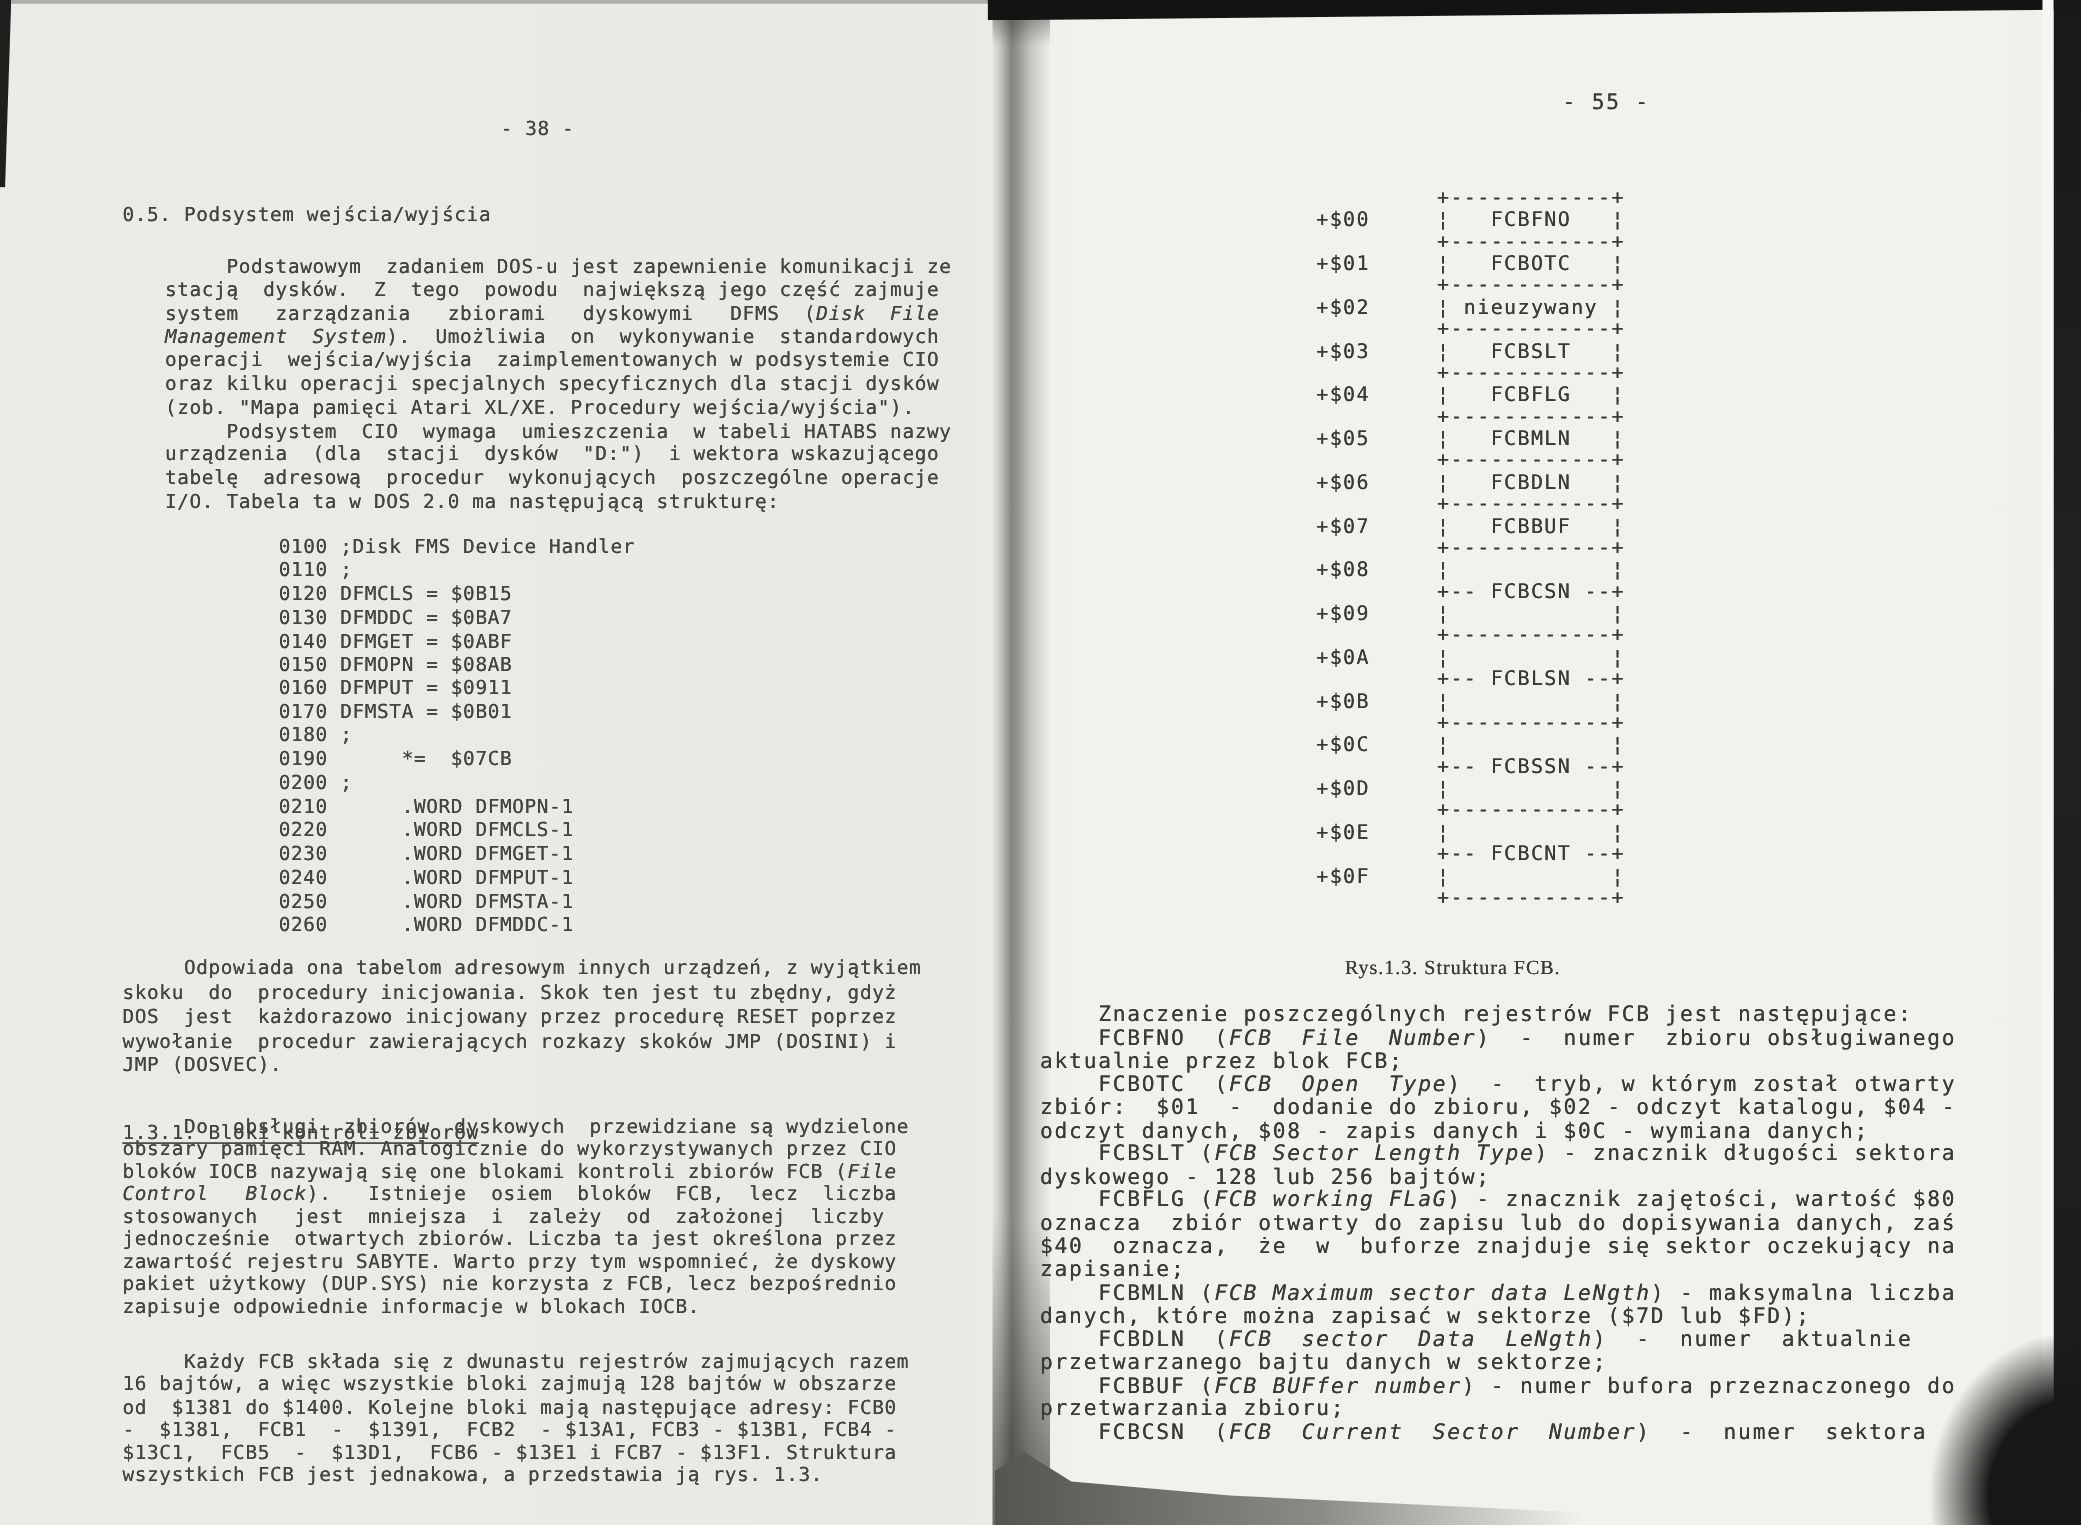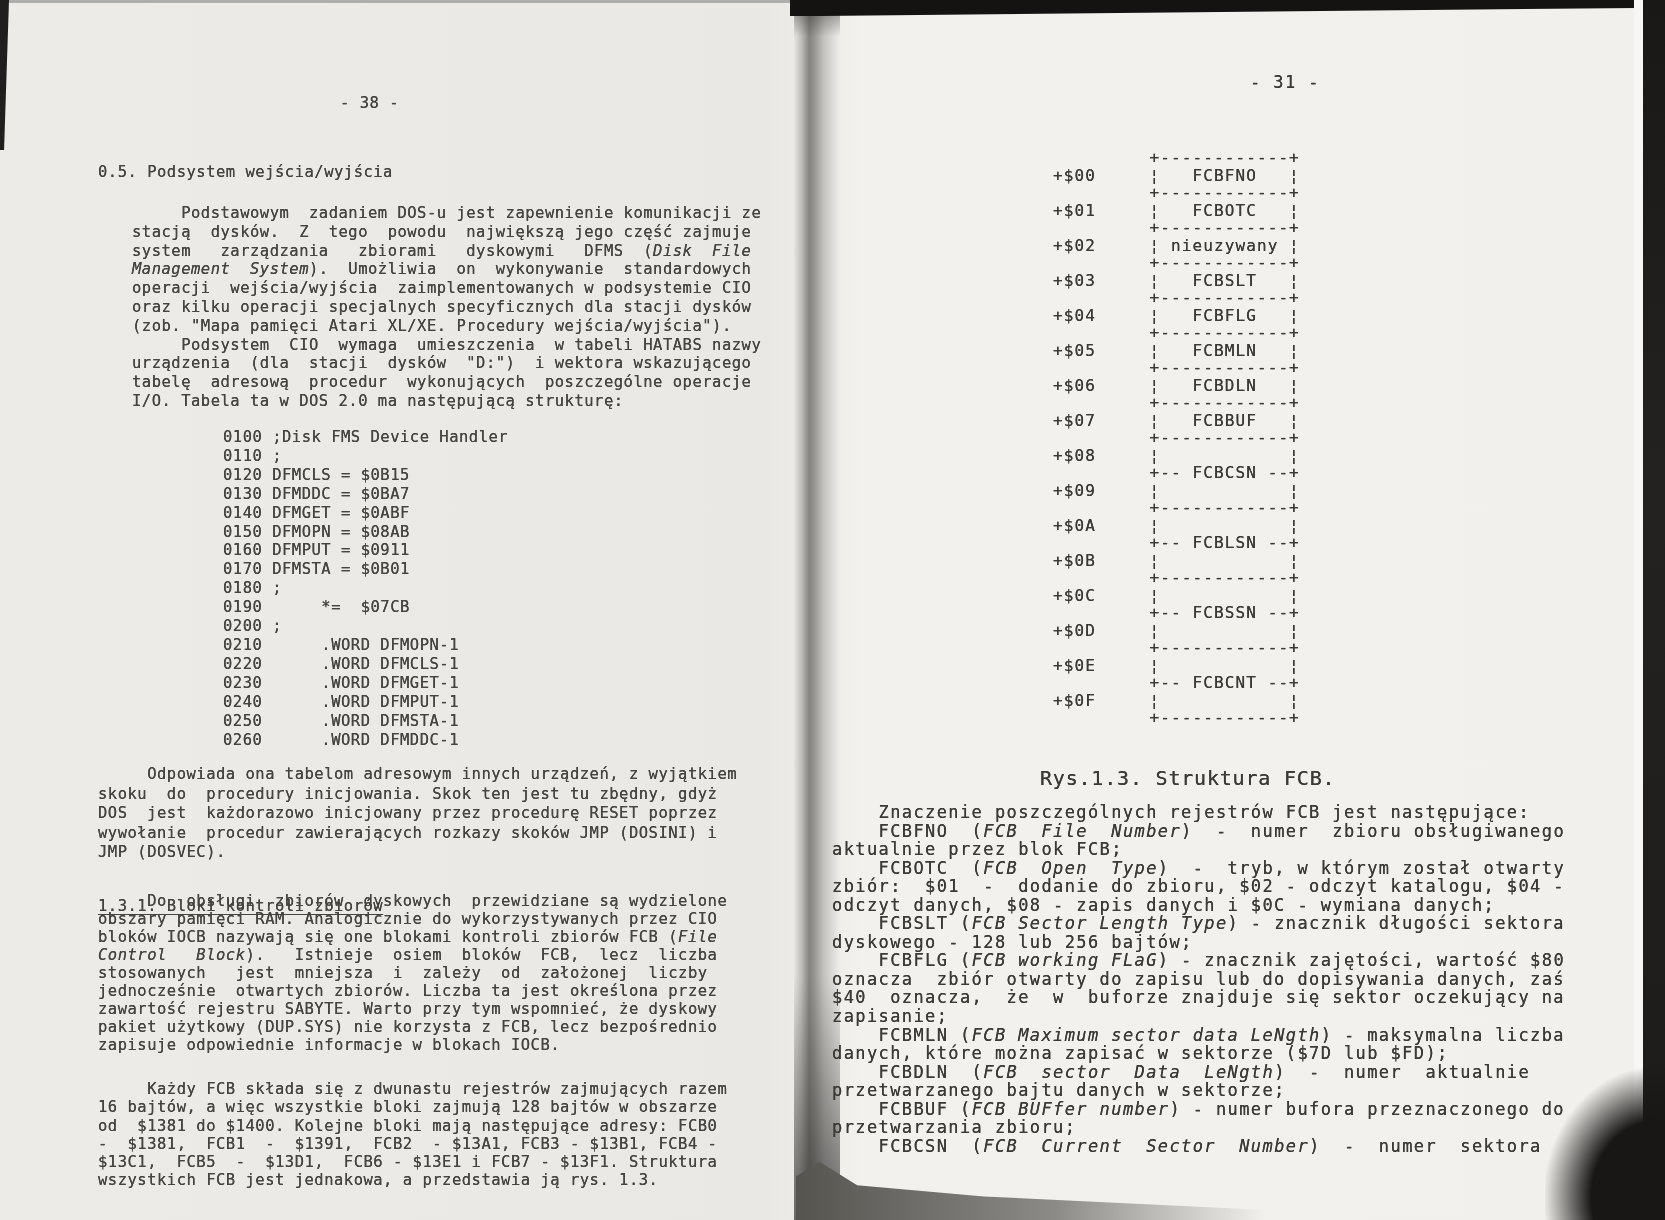--- a/index.html
+++ b/index.html
@@ -7,34 +7,34 @@
     position:relative; width:1665px; height:1220px; overflow:hidden;
     background:linear-gradient(90deg,#ecebe8 0%,#e9e8e5 46%,#f2f1ee 52%,#f1f0ed 100%);
     font-family:"DejaVu Sans Mono","Liberation Mono",monospace;
   }
   .mono { position:absolute; white-space:pre; color:#454440; text-shadow:0 0 0.4px #454440; }
   .ln { white-space:pre; }
   em { font-style:italic; }
 
   
   .lp { font-size:15.5px; letter-spacing:0.5px; }
-  .pn38   { left:340px; top:94px;  width:180px; }
+  .pn38   { left:340px; top:94px;  width:180px; text-align:center; }
   .head1  { left:98px;  top:163px; }
   .para1  { left:98px;  top:204px; line-height:18.8px;margin-left:34px; }
   .listing{ left:223px; top:428px; line-height:18.9px; }
   .para2  { left:98px;  top:765px; line-height:19.5px; }
   .head2  { left:98px;  top:897px; text-decoration:underline; text-underline-offset:3px; }
   .para3  { left:98px;  top:892px; line-height:18px; }
   .para4  { left:98px;  top:1080px; line-height:18.3px; }
 
   
   .rp { font-size:17px; letter-spacing:1.4px; color:#3b3a36; text-shadow:0 0 0.5px #3b3a36; }
   .pn39   { left:1195px; top:72px; width:180px; text-align:center; }
   .diagram{ left:1053px; top:149px; font-size:16px; letter-spacing:1.1px; line-height:17.5px; }
-  .caption{ left:1040px; top:766px; font-size:20px; letter-spacing:0.8px; }
+  .caption{ left:1076px; top:766px; font-size:16px; letter-spacing:0.8px;font-family:Liberation Serif, serif; }
   .rbody  { left:832px;  top:803px; line-height:18.55px; }
 
   
   .art { position:absolute; }
   .top-hairline { left:0; top:0; width:795px; height:3px; background:#aeaeac; }
   .left-sliver  { left:0; top:0; width:9px; height:150px; background:#211f1d;
                   clip-path:polygon(0 0,100% 0,45% 100%,0 100%); }
   .top-band-right { left:790px; top:0; width:875px; height:16px; background:#141311;
                   clip-path:polygon(0 0,100% 0,100% 48%,3.5% 100%,0 100%); }
   .gutter { left:794px; top:0; width:46px; height:1220px;
@@ -69,19 +69,19 @@
     <div class="mono lp head1">0.5. Podsystem wejścia/wyjścia</div>
     <div class="mono lp para1"><div class="ln">     Podstawowym  zadaniem DOS-u jest zapewnienie komunikacji ze</div><div class="ln">stacją  dysków.  Z  tego  powodu  największą jego część zajmuje</div><div class="ln">system   zarządzania   zbiorami   dyskowymi   DFMS  (<em>Disk  File</em></div><div class="ln"><em>Management  System</em>).  Umożliwia  on  wykonywanie  standardowych</div><div class="ln">operacji  wejścia/wyjścia  zaimplementowanych w podsystemie CIO</div><div class="ln">oraz kilku operacji specjalnych specyficznych dla stacji dysków</div><div class="ln">(zob. "Mapa pamięci Atari XL/XE. Procedury wejścia/wyjścia").</div><div class="ln">     Podsystem  CIO  wymaga  umieszczenia  w tabeli HATABS nazwy</div><div class="ln">urządzenia  (dla  stacji  dysków  "D:")  i wektora wskazującego</div><div class="ln">tabelę  adresową  procedur  wykonujących  poszczególne operacje</div><div class="ln">I/O. Tabela ta w DOS 2.0 ma następującą strukturę:</div></div>
     <div class="mono lp listing"><div class="ln">0100 ;Disk FMS Device Handler</div><div class="ln">0110 ;</div><div class="ln">0120 DFMCLS = $0B15</div><div class="ln">0130 DFMDDC = $0BA7</div><div class="ln">0140 DFMGET = $0ABF</div><div class="ln">0150 DFMOPN = $08AB</div><div class="ln">0160 DFMPUT = $0911</div><div class="ln">0170 DFMSTA = $0B01</div><div class="ln">0180 ;</div><div class="ln">0190      *=  $07CB</div><div class="ln">0200 ;</div><div class="ln">0210      .WORD DFMOPN-1</div><div class="ln">0220      .WORD DFMCLS-1</div><div class="ln">0230      .WORD DFMGET-1</div><div class="ln">0240      .WORD DFMPUT-1</div><div class="ln">0250      .WORD DFMSTA-1</div><div class="ln">0260      .WORD DFMDDC-1</div></div>
     <div class="mono lp para2"><div class="ln">     Odpowiada ona tabelom adresowym innych urządzeń, z wyjątkiem</div><div class="ln">skoku  do  procedury inicjowania. Skok ten jest tu zbędny, gdyż</div><div class="ln">DOS  jest  każdorazowo inicjowany przez procedurę RESET poprzez</div><div class="ln">wywołanie  procedur zawierających rozkazy skoków JMP (DOSINI) i</div><div class="ln">JMP (DOSVEC).</div></div>
     <div class="mono lp head2">1.3.1. Bloki kontroli zbiorów</div>
     <div class="mono lp para3"><div class="ln">     Do  obsługi  zbiorów  dyskowych  przewidziane są wydzielone</div><div class="ln">obszary pamięci RAM. Analogicznie do wykorzystywanych przez CIO</div><div class="ln">bloków IOCB nazywają się one blokami kontroli zbiorów FCB (<em>File</em></div><div class="ln"><em>Control   Block</em>).   Istnieje  osiem  bloków  FCB,  lecz  liczba</div><div class="ln">stosowanych   jest  mniejsza  i  zależy  od  założonej  liczby</div><div class="ln">jednocześnie  otwartych zbiorów. Liczba ta jest określona przez</div><div class="ln">zawartość rejestru SABYTE. Warto przy tym wspomnieć, że dyskowy</div><div class="ln">pakiet użytkowy (DUP.SYS) nie korzysta z FCB, lecz bezpośrednio</div><div class="ln">zapisuje odpowiednie informacje w blokach IOCB.</div></div>
     <div class="mono lp para4"><div class="ln">     Każdy FCB składa się z dwunastu rejestrów zajmujących razem</div><div class="ln">16 bajtów, a więc wszystkie bloki zajmują 128 bajtów w obszarze</div><div class="ln">od  $1381 do $1400. Kolejne bloki mają następujące adresy: FCB0</div><div class="ln">-  $1381,  FCB1  -  $1391,  FCB2  - $13A1, FCB3 - $13B1, FCB4 -</div><div class="ln">$13C1,  FCB5  -  $13D1,  FCB6 - $13E1 i FCB7 - $13F1. Struktura</div><div class="ln">wszystkich FCB jest jednakowa, a przedstawia ją rys. 1.3.</div></div>
   </div>
 
   <div>
-    <div class="mono rp pn39">- 31 -</div>
+    <div class="mono rp pn39">- 55 -</div>
     <div class="mono rp diagram"><div class="ln">         +------------+</div><div class="ln">+$00     ¦   FCBFNO   ¦</div><div class="ln">         +------------+</div><div class="ln">+$01     ¦   FCBOTC   ¦</div><div class="ln">         +------------+</div><div class="ln">+$02     ¦ nieuzywany ¦</div><div class="ln">         +------------+</div><div class="ln">+$03     ¦   FCBSLT   ¦</div><div class="ln">         +------------+</div><div class="ln">+$04     ¦   FCBFLG   ¦</div><div class="ln">         +------------+</div><div class="ln">+$05     ¦   FCBMLN   ¦</div><div class="ln">         +------------+</div><div class="ln">+$06     ¦   FCBDLN   ¦</div><div class="ln">         +------------+</div><div class="ln">+$07     ¦   FCBBUF   ¦</div><div class="ln">         +------------+</div><div class="ln">+$08     ¦            ¦</div><div class="ln">         +-- FCBCSN --+</div><div class="ln">+$09     ¦            ¦</div><div class="ln">         +------------+</div><div class="ln">+$0A     ¦            ¦</div><div class="ln">         +-- FCBLSN --+</div><div class="ln">+$0B     ¦            ¦</div><div class="ln">         +------------+</div><div class="ln">+$0C     ¦            ¦</div><div class="ln">         +-- FCBSSN --+</div><div class="ln">+$0D     ¦            ¦</div><div class="ln">         +------------+</div><div class="ln">+$0E     ¦            ¦</div><div class="ln">         +-- FCBCNT --+</div><div class="ln">+$0F     ¦            ¦</div><div class="ln">         +------------+</div></div>
     <div class="mono rp caption">Rys.1.3. Struktura FCB.</div>
     <div class="mono rp rbody"><div class="ln">    Znaczenie poszczególnych rejestrów FCB jest następujące:</div><div class="ln">    FCBFNO  (<em>FCB  File  Number</em>)  -  numer  zbioru obsługiwanego</div><div class="ln">aktualnie przez blok FCB;</div><div class="ln">    FCBOTC  (<em>FCB  Open  Type</em>)  -  tryb, w którym został otwarty</div><div class="ln">zbiór:  $01  -  dodanie do zbioru, $02 - odczyt katalogu, $04 -</div><div class="ln">odczyt danych, $08 - zapis danych i $0C - wymiana danych;</div><div class="ln">    FCBSLT (<em>FCB Sector Length Type</em>) - znacznik długości sektora</div><div class="ln">dyskowego - 128 lub 256 bajtów;</div><div class="ln">    FCBFLG (<em>FCB working FLaG</em>) - znacznik zajętości, wartość $80</div><div class="ln">oznacza  zbiór otwarty do zapisu lub do dopisywania danych, zaś</div><div class="ln">$40  oznacza,  że  w  buforze znajduje się sektor oczekujący na</div><div class="ln">zapisanie;</div><div class="ln">    FCBMLN (<em>FCB Maximum sector data LeNgth</em>) - maksymalna liczba</div><div class="ln">danych, które można zapisać w sektorze ($7D lub $FD);</div><div class="ln">    FCBDLN  (<em>FCB  sector  Data  LeNgth</em>)  -  numer  aktualnie</div><div class="ln">przetwarzanego bajtu danych w sektorze;</div><div class="ln">    FCBBUF (<em>FCB BUFfer number</em>) - numer bufora przeznaczonego do</div><div class="ln">przetwarzania zbioru;</div><div class="ln">    FCBCSN  (<em>FCB  Current  Sector  Number</em>)  -  numer  sektora</div></div>
   </div>
 
 </div>
 
 </body></html>

